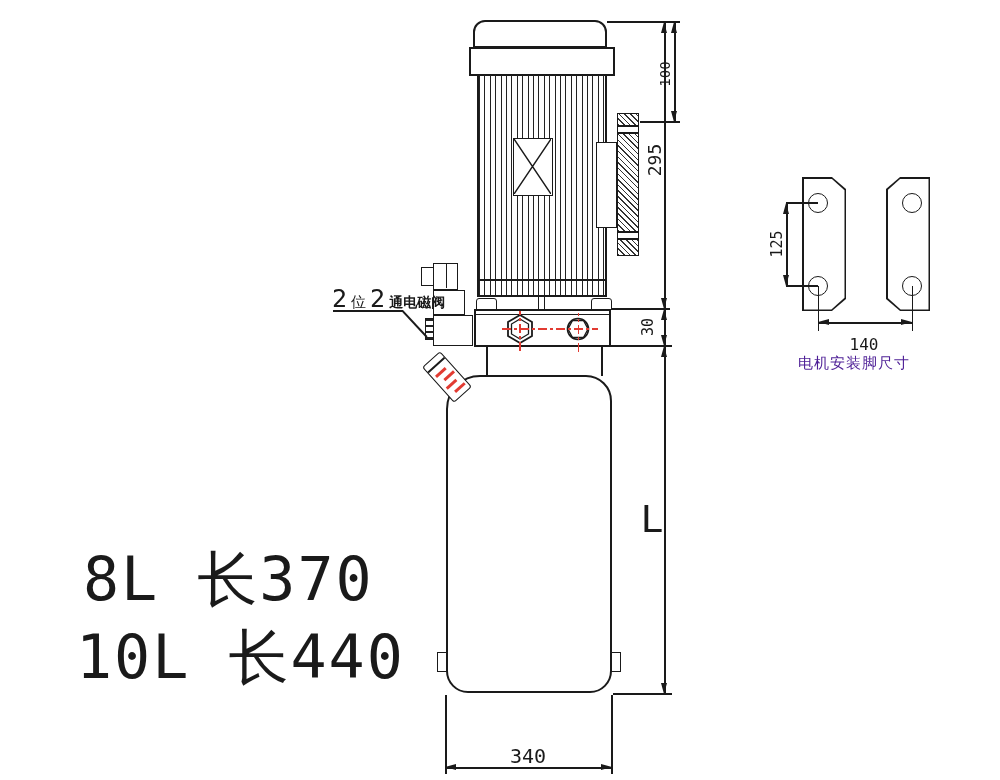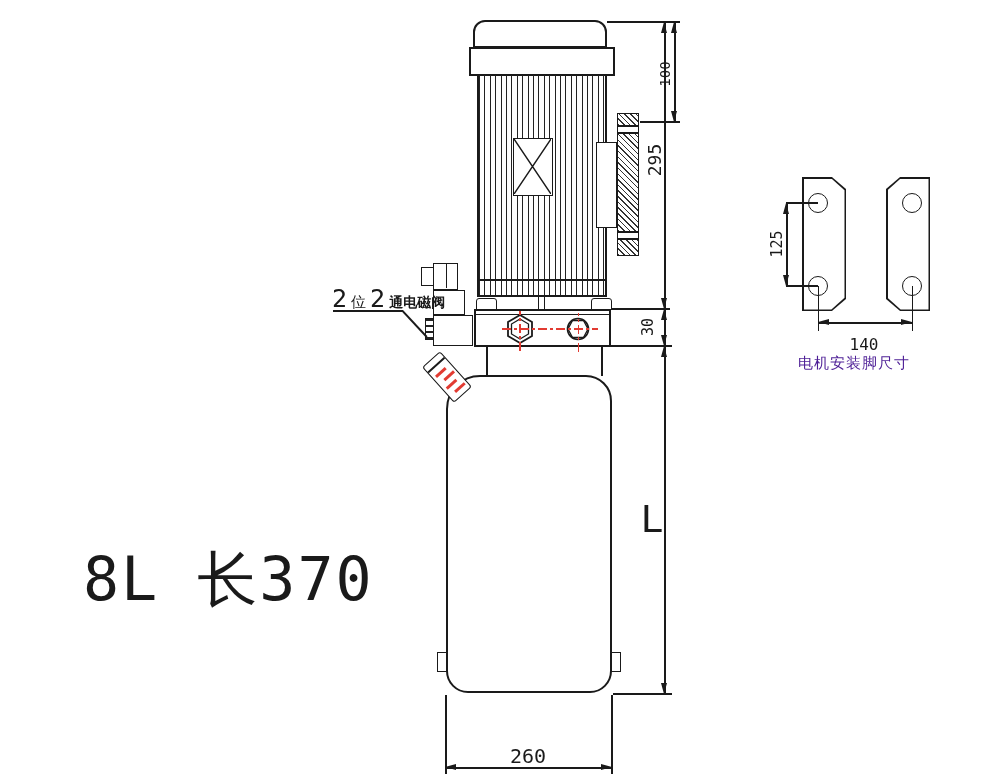--- a/index.html
+++ b/index.html
@@ -162,21 +162,21 @@
   <div class="vline" style="left:664px;top:346px;height:348px;"></div>
   <div class="arr up" style="left:661px;top:346px;"></div>
   <div class="arr down" style="left:661px;top:683px;"></div>
   <div class="dimtxt" style="left:652px;top:519px;font-size:38px;">L</div>
 
   <div class="vline" style="left:445px;top:695px;height:79px;"></div>
   <div class="vline" style="left:611px;top:695px;height:79px;"></div>
   <div class="hline" style="left:445px;top:767px;width:167px;"></div>
   <div class="arr left" style="left:445px;top:764px;"></div>
   <div class="arr right" style="left:601px;top:764px;"></div>
-  <div class="dimtxt" style="left:528px;top:756px;font-size:20px;">260</div>
+  <div class="dimtxt" style="left:528px;top:756px;font-size:20px;">340</div>
 
   <div class="abs clipL" style="left:802px;top:177px;width:44px;height:134px;background:var(--ink);"></div>
   <div class="abs clipL" style="left:803.5px;top:178.5px;width:41px;height:131px;background:#fff;"></div>
   <div class="abs clipR" style="left:886px;top:177px;width:44px;height:134px;background:var(--ink);"></div>
   <div class="abs clipR" style="left:887.5px;top:178.5px;width:41px;height:131px;background:#fff;"></div>
   <div class="hole" style="left:808px;top:193px;"></div>
   <div class="hole" style="left:808px;top:276px;"></div>
   <div class="hole" style="left:902px;top:193px;"></div>
   <div class="hole" style="left:902px;top:276px;"></div>
 
@@ -190,14 +190,15 @@
   <div class="vline" style="left:817.5px;top:286px;height:45px;"></div>
   <div class="vline" style="left:911.5px;top:286px;height:45px;"></div>
   <div class="hline" style="left:818px;top:322px;width:94px;"></div>
   <div class="arr left" style="left:818px;top:319px;"></div>
   <div class="arr right" style="left:901px;top:319px;"></div>
   <div class="dimtxt" style="left:864px;top:313px;font-size:16px;margin-top:32px;">140</div>
 
   <div class="caption" style="left:798px;top:354px;">电机安装脚尺寸</div>
 
   <div class="spec" style="left:83px;top:549px;">8L 长370</div>
+  <div class="spec" style="left:76px;top:627px;">10L 长440</div>
 
 </div>
 
 </body></html>

